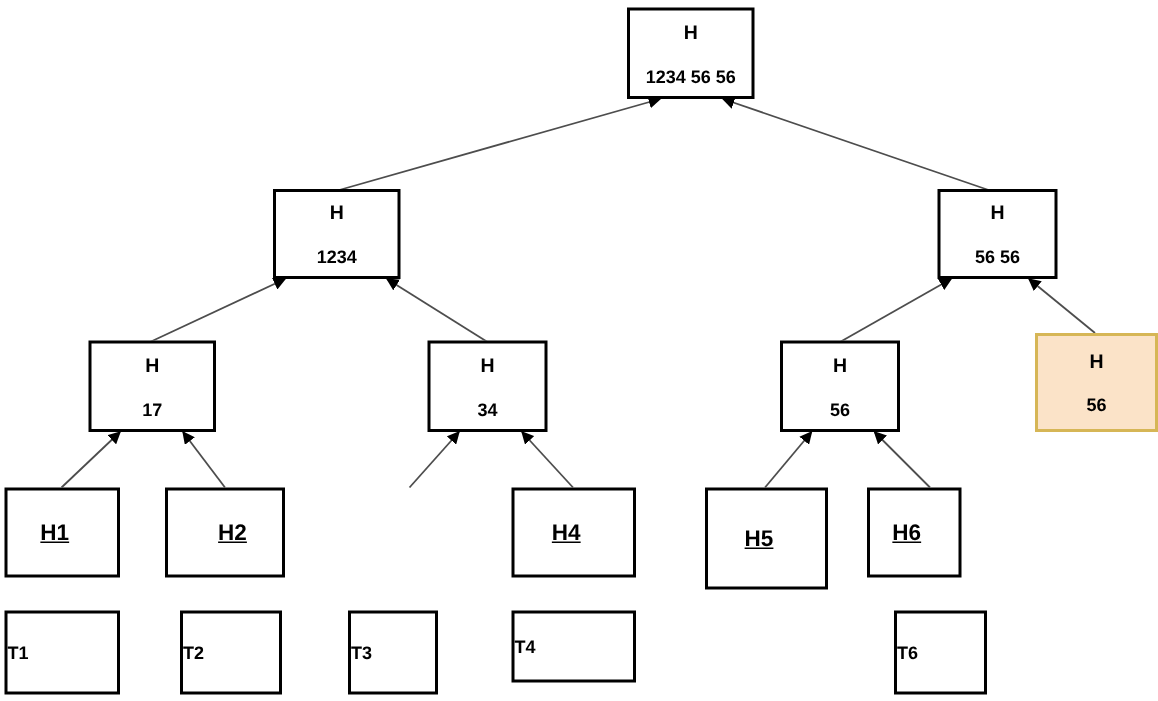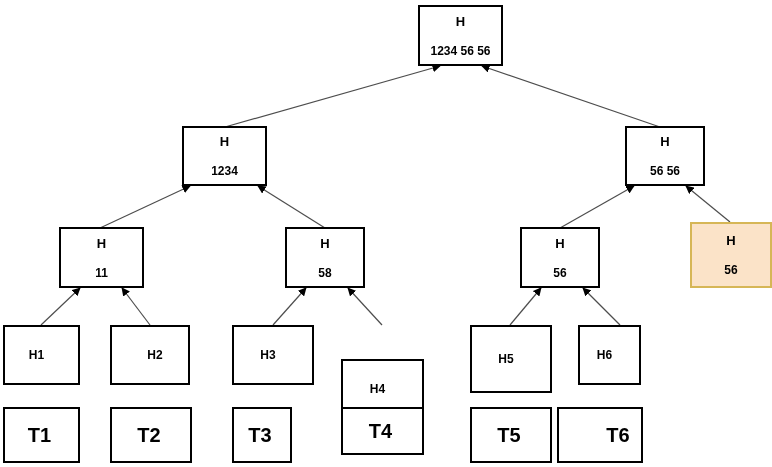--- a/index.html
+++ b/index.html
@@ -45,34 +45,34 @@
     font-weight: bold;
     line-height: 1;
   }
   .node-value {
     font-size: 12px;
     font-weight: bold;
     line-height: 1;
     margin-top: 17px;
   }
   .leaf-label {
-    font-size: 12px;
+    font-size: 15px;
     font-weight: bold;
     line-height: 1;
     width: 100%;
     text-align: center;
     padding-right: 10px;
     box-sizing: border-box;
+    text-decoration: underline;
   }
   .tleaf-label {
-    font-size: 20px;
+    font-size: 12px;
     font-weight: bold;
     line-height: 1;
     width: 100%;
-    text-align: center;
     padding-right: 4px;
     box-sizing: border-box;
   }
 </style>
 </head>
 <body>
 
 <div id="canvas">
 
   <svg class="edge-layer" viewBox="0 0 772 467" width="772" height="467">
@@ -109,69 +109,63 @@
     <span class="node-value">1234</span>
   </div>
 
   <div class="node" style="left:625px; top:126px; width:80px; height:60px;">
     <span class="node-title">H</span>
     <span class="node-value">56 56</span>
   </div>
 
   <div class="node" style="left:59px; top:227px; width:85px; height:61px;">
     <span class="node-title">H</span>
-    <span class="node-value">11</span>
+    <span class="node-value">17</span>
   </div>
 
   <div class="node" style="left:285px; top:227px; width:80px; height:61px;">
     <span class="node-title">H</span>
-    <span class="node-value">58</span>
+    <span class="node-value">34</span>
   </div>
 
   <div class="node" style="left:520px; top:227px; width:80px; height:61px;">
     <span class="node-title">H</span>
     <span class="node-value">56</span>
   </div>
 
   <div class="node highlight" style="left:690px; top:222px; width:82px; height:66px;">
     <span class="node-title">H</span>
     <span class="node-value">56</span>
   </div>
 
   <div class="node" style="left:3px; top:325px; width:77px; height:60px;">
     <span class="leaf-label">H1</span>
   </div>
   <div class="node" style="left:110px; top:325px; width:80px; height:60px;padding-left:20px;">
     <span class="leaf-label">H2</span>
   </div>
-  <div class="node" style="left:232px; top:325px; width:82px; height:60px;">
-    <span class="leaf-label">H3</span>
-  </div>
-  <div class="node" style="left:341px; top:325px; width:83px; height:60px;margin-top:34px;">
+  <div class="node" style="left:341px; top:325px; width:83px; height:60px;">
     <span class="leaf-label">H4</span>
   </div>
   <div class="node" style="left:470px; top:325px; width:82px; height:68px;">
     <span class="leaf-label">H5</span>
   </div>
   <div class="node" style="left:578px; top:325px; width:63px; height:60px;">
     <span class="leaf-label">H6</span>
   </div>
 
   <div class="node" style="left:3px; top:407px; width:77px; height:56px;">
     <span class="tleaf-label">T1</span>
   </div>
-  <div class="node" style="left:110px; top:407px; width:82px; height:56px;">
+  <div class="node" style="left:120px; top:407px; width:68px; height:56px;">
     <span class="tleaf-label">T2</span>
   </div>
   <div class="node" style="left:232px; top:407px; width:60px; height:56px;">
     <span class="tleaf-label">T3</span>
   </div>
   <div class="node" style="left:341px; top:407px; width:83px; height:48px;">
     <span class="tleaf-label">T4</span>
   </div>
-  <div class="node" style="left:470px; top:407px; width:82px; height:56px;">
-    <span class="tleaf-label">T5</span>
-  </div>
-  <div class="node" style="left:557px; top:407px; width:86px; height:56px;padding-left:40px;">
+  <div class="node" style="left:596px; top:407px; width:62px; height:56px;">
     <span class="tleaf-label">T6</span>
   </div>
 
 </div>
 
 </body></html>

